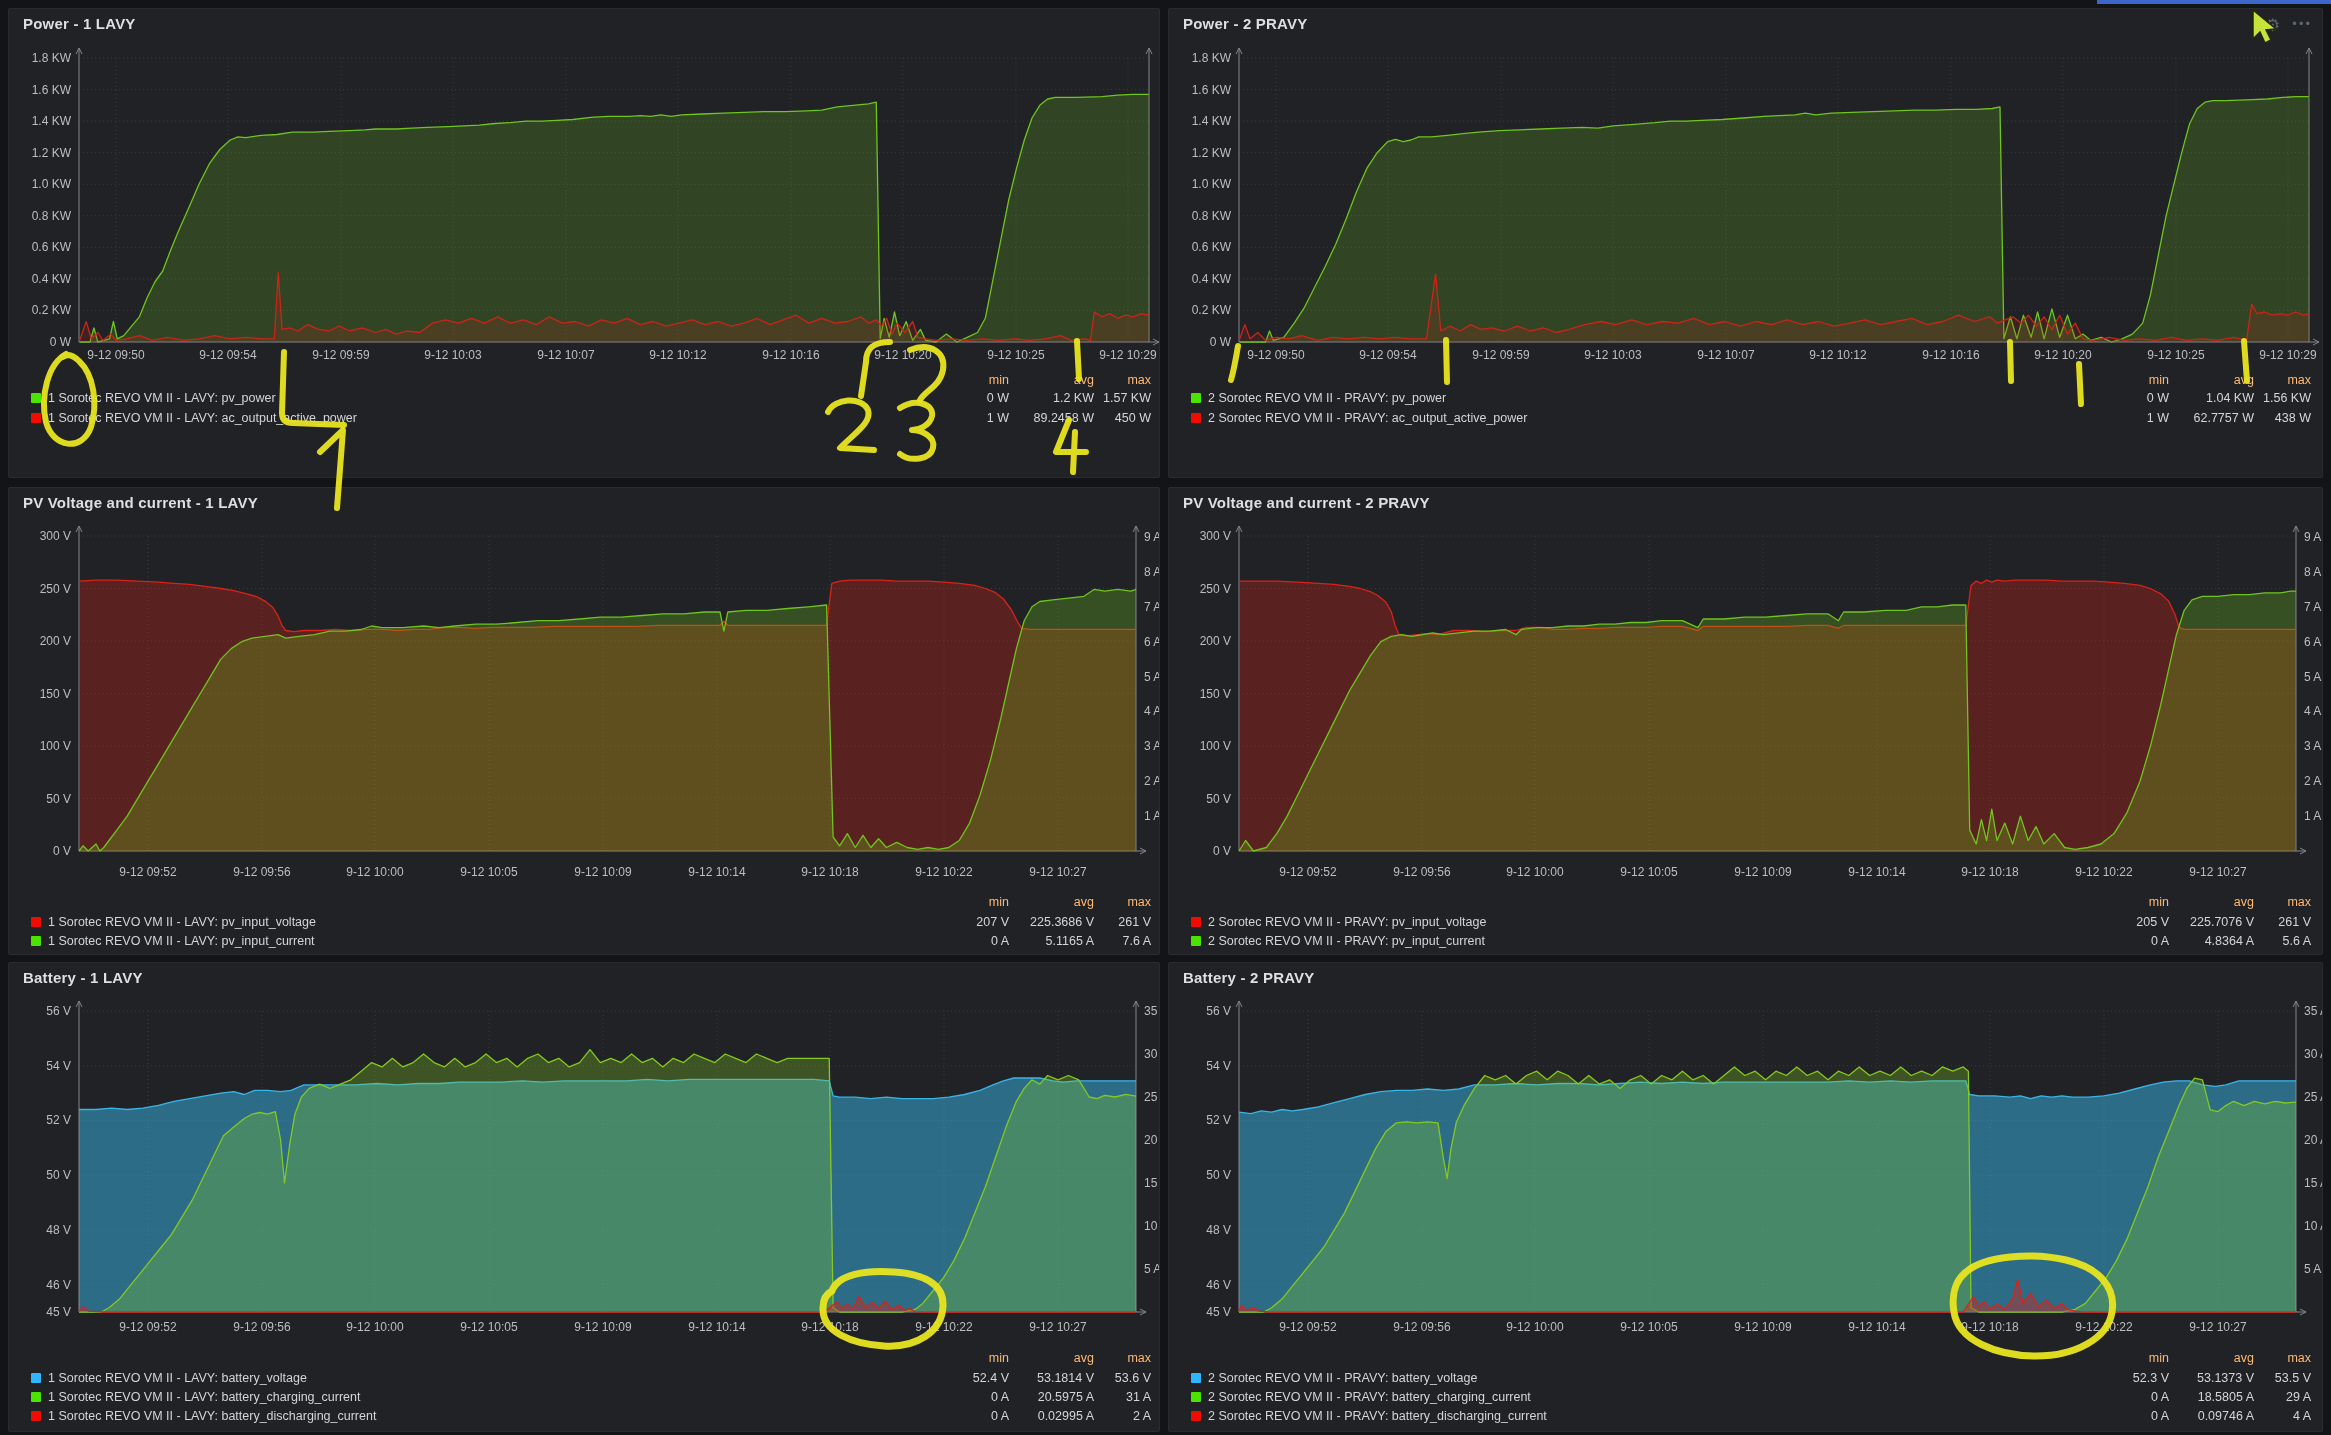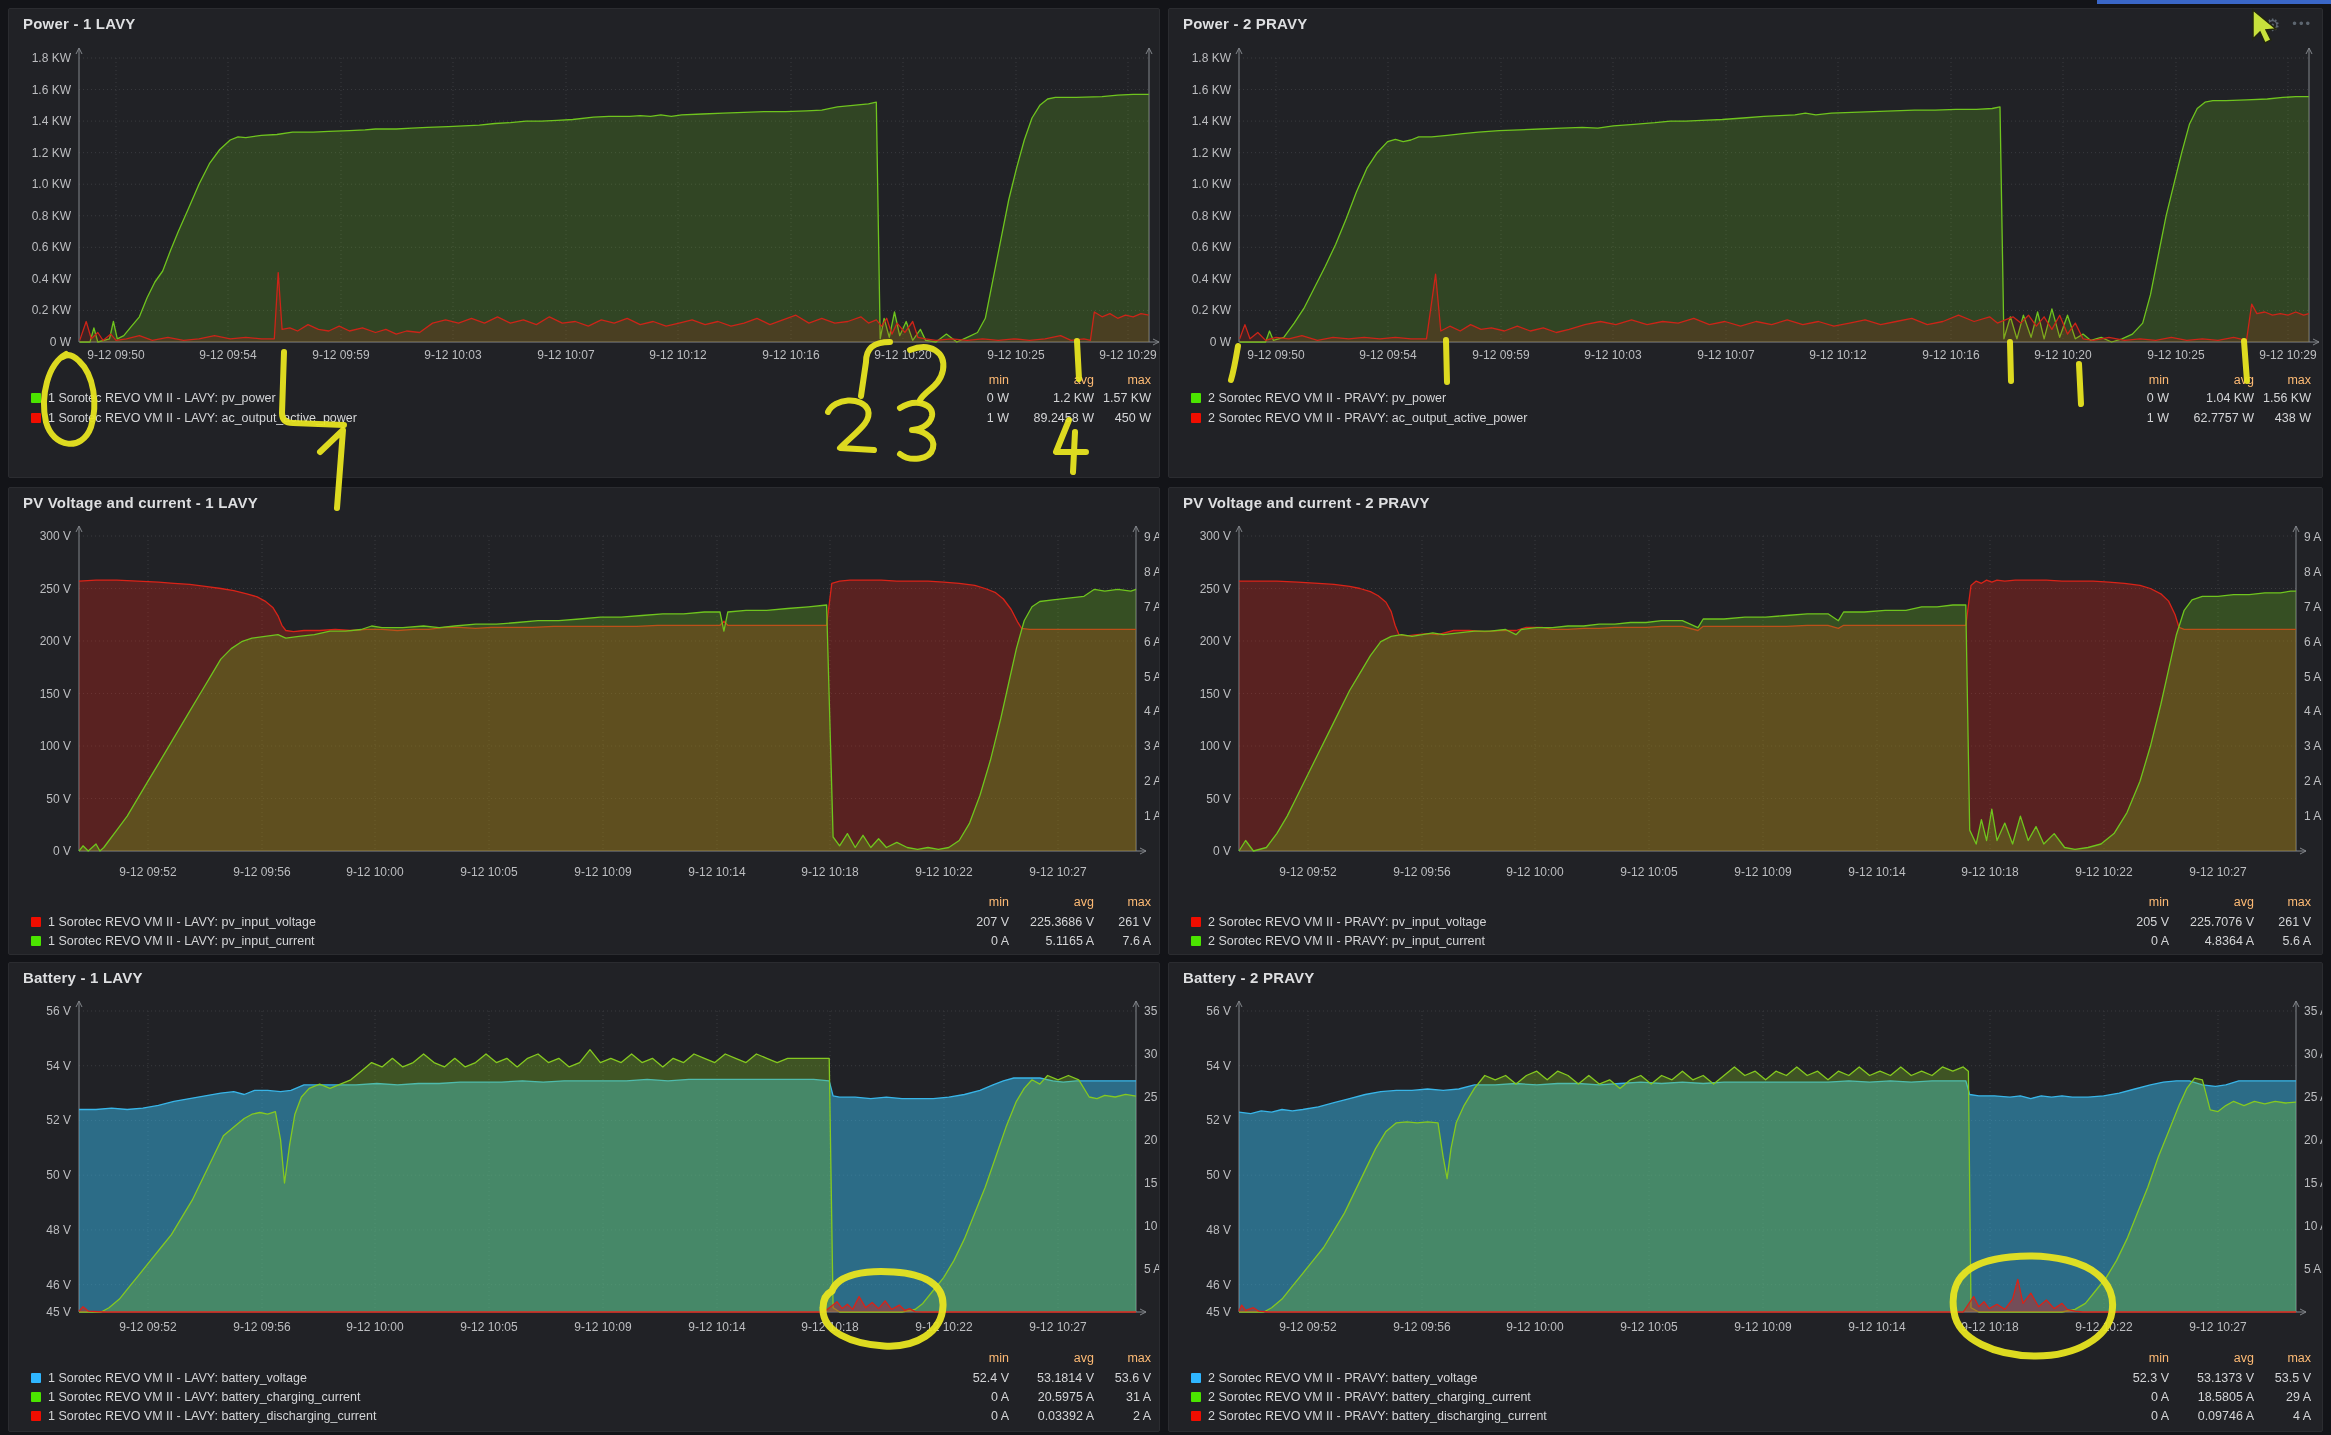--- a/index.html
+++ b/index.html
@@ -427,21 +427,21 @@
         </div>
         <div class="lrow" style="top: 427px; padding-left: 20px;">
           <span class="lab"><span class="sw" style="background: rgb(75, 228, 0);"></span>1 Sorotec REVO VM II - LAVY: battery_charging_current</span>
           <span class="lval" style="left: 880px;">0 A</span>
           <span class="lval" style="left: 965px;">20.5975 A</span>
           <span class="lval" style="left: 1022px;">31 A</span>
         </div>
         <div class="lrow" style="top: 446px;">
           <span class="lab"><span class="sw" style="background: rgb(240, 13, 0);"></span>1 Sorotec REVO VM II - LAVY: battery_discharging_current</span>
           <span class="lval" style="left: 880px;">0 A</span>
-          <span class="lval" style="left: 965px;">0.03392 A</span>
+          <span class="lval" style="left: 965px;">0.02995 A</span>
           <span class="lval" style="left: 1022px;">2 A</span>
         </div>
       </div>
 </section>
 <section class="panel" id="p5" style="left: 1168px; top: 962px; width: 1155px; height: 470px;">
   <h2 class="ptitle">Battery - 2 PRAVY</h2>
   <svg class="chart" width="1153" height="468" viewBox="0 0 1153 468">
         <g stroke="#3a3b3f" stroke-width="1" stroke-dasharray="1,3">
           <line x1="70" x2="1127" y1="48" y2="48"></line>
           <line x1="70" x2="1127" y1="102.72727272727272" y2="102.72727272727272"></line>

